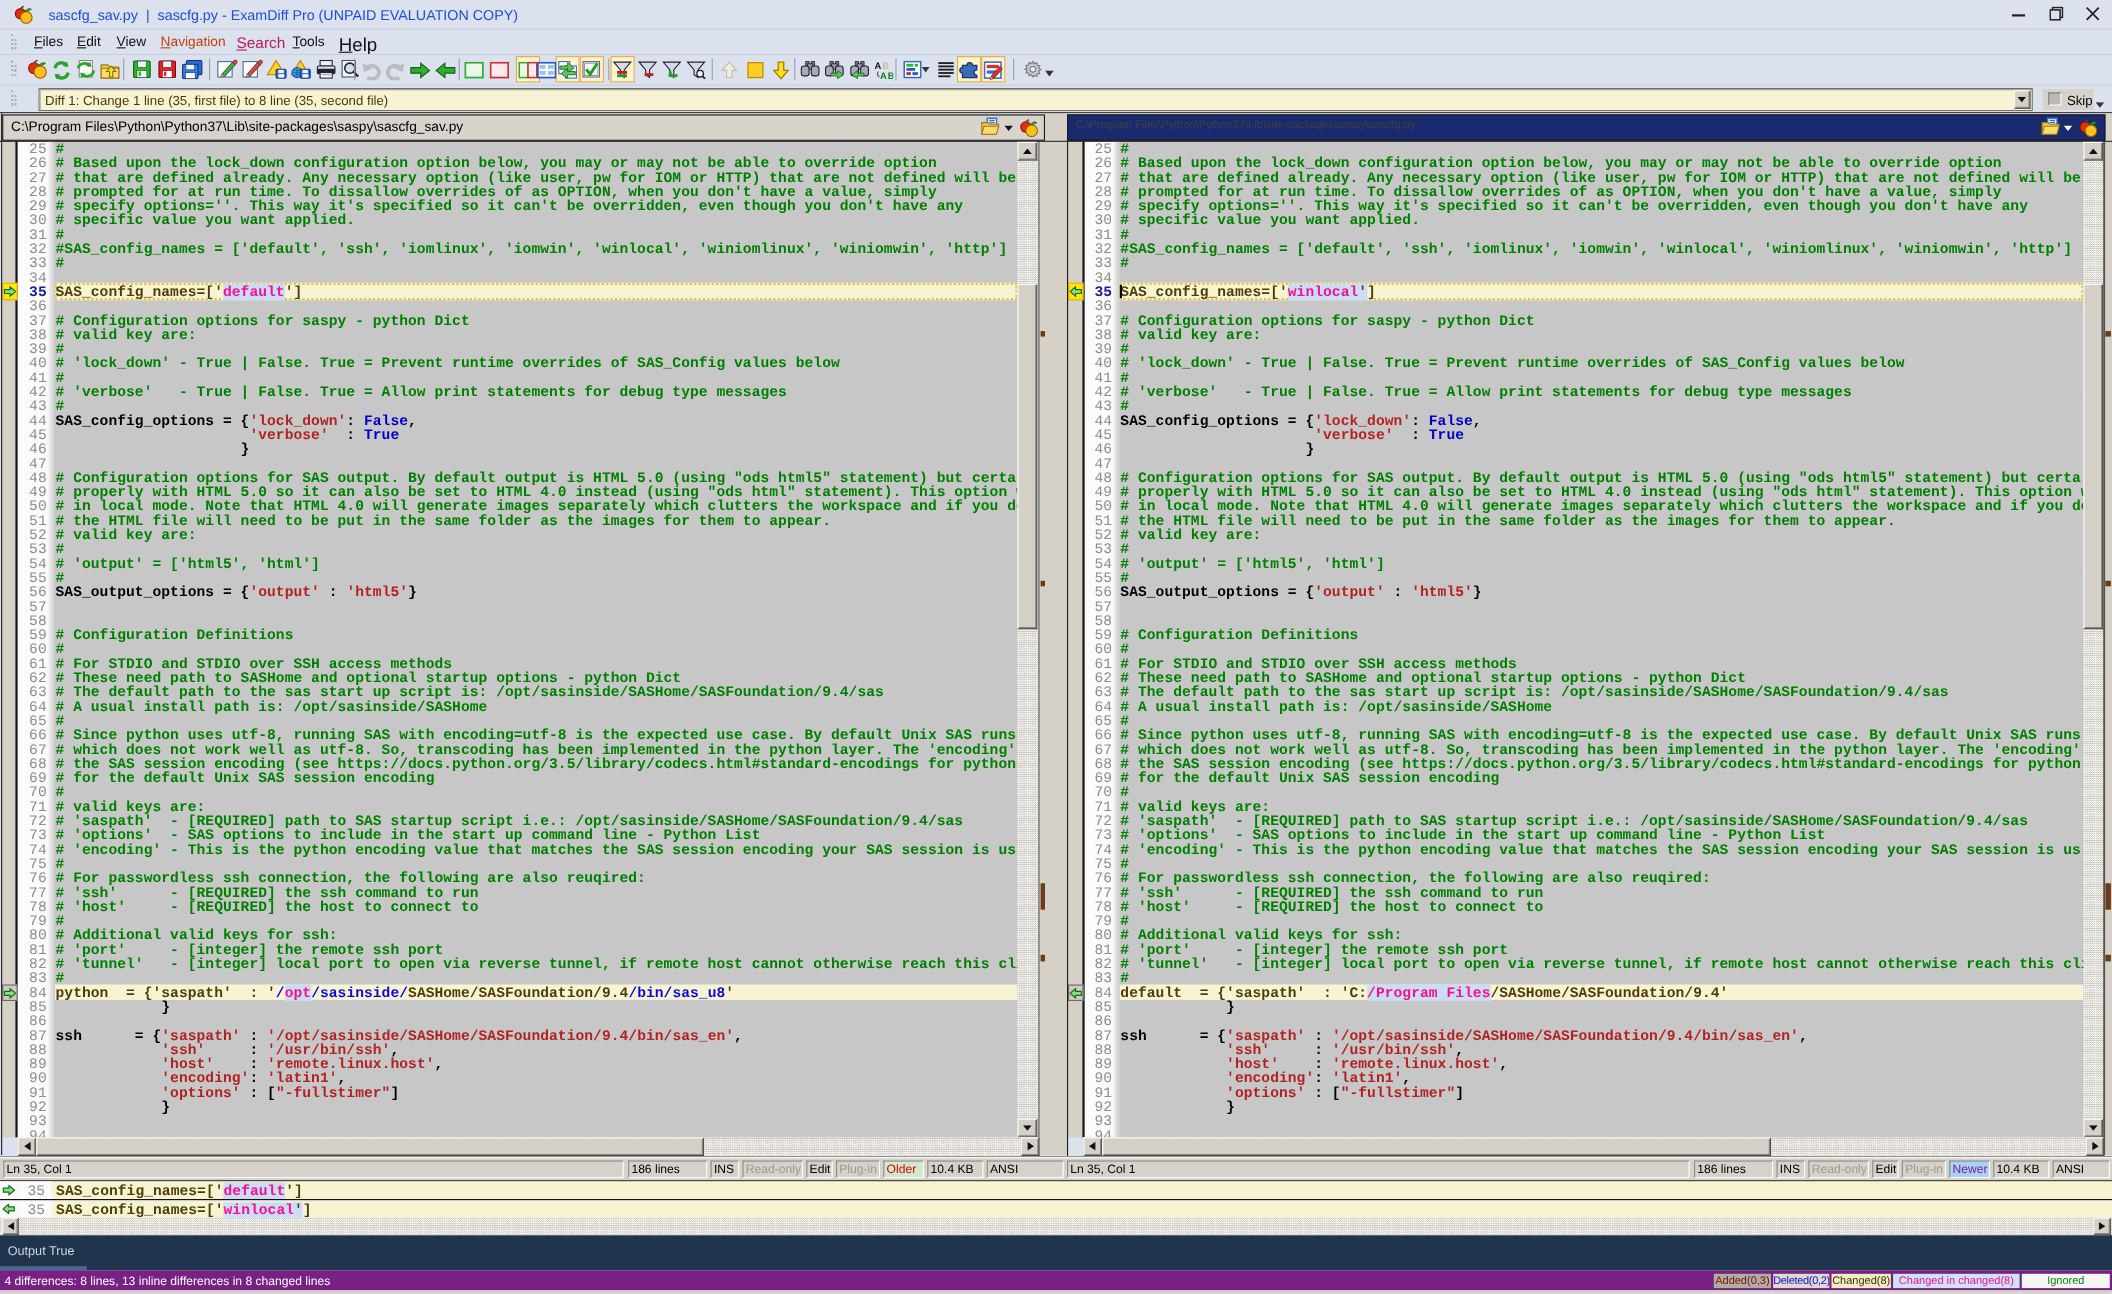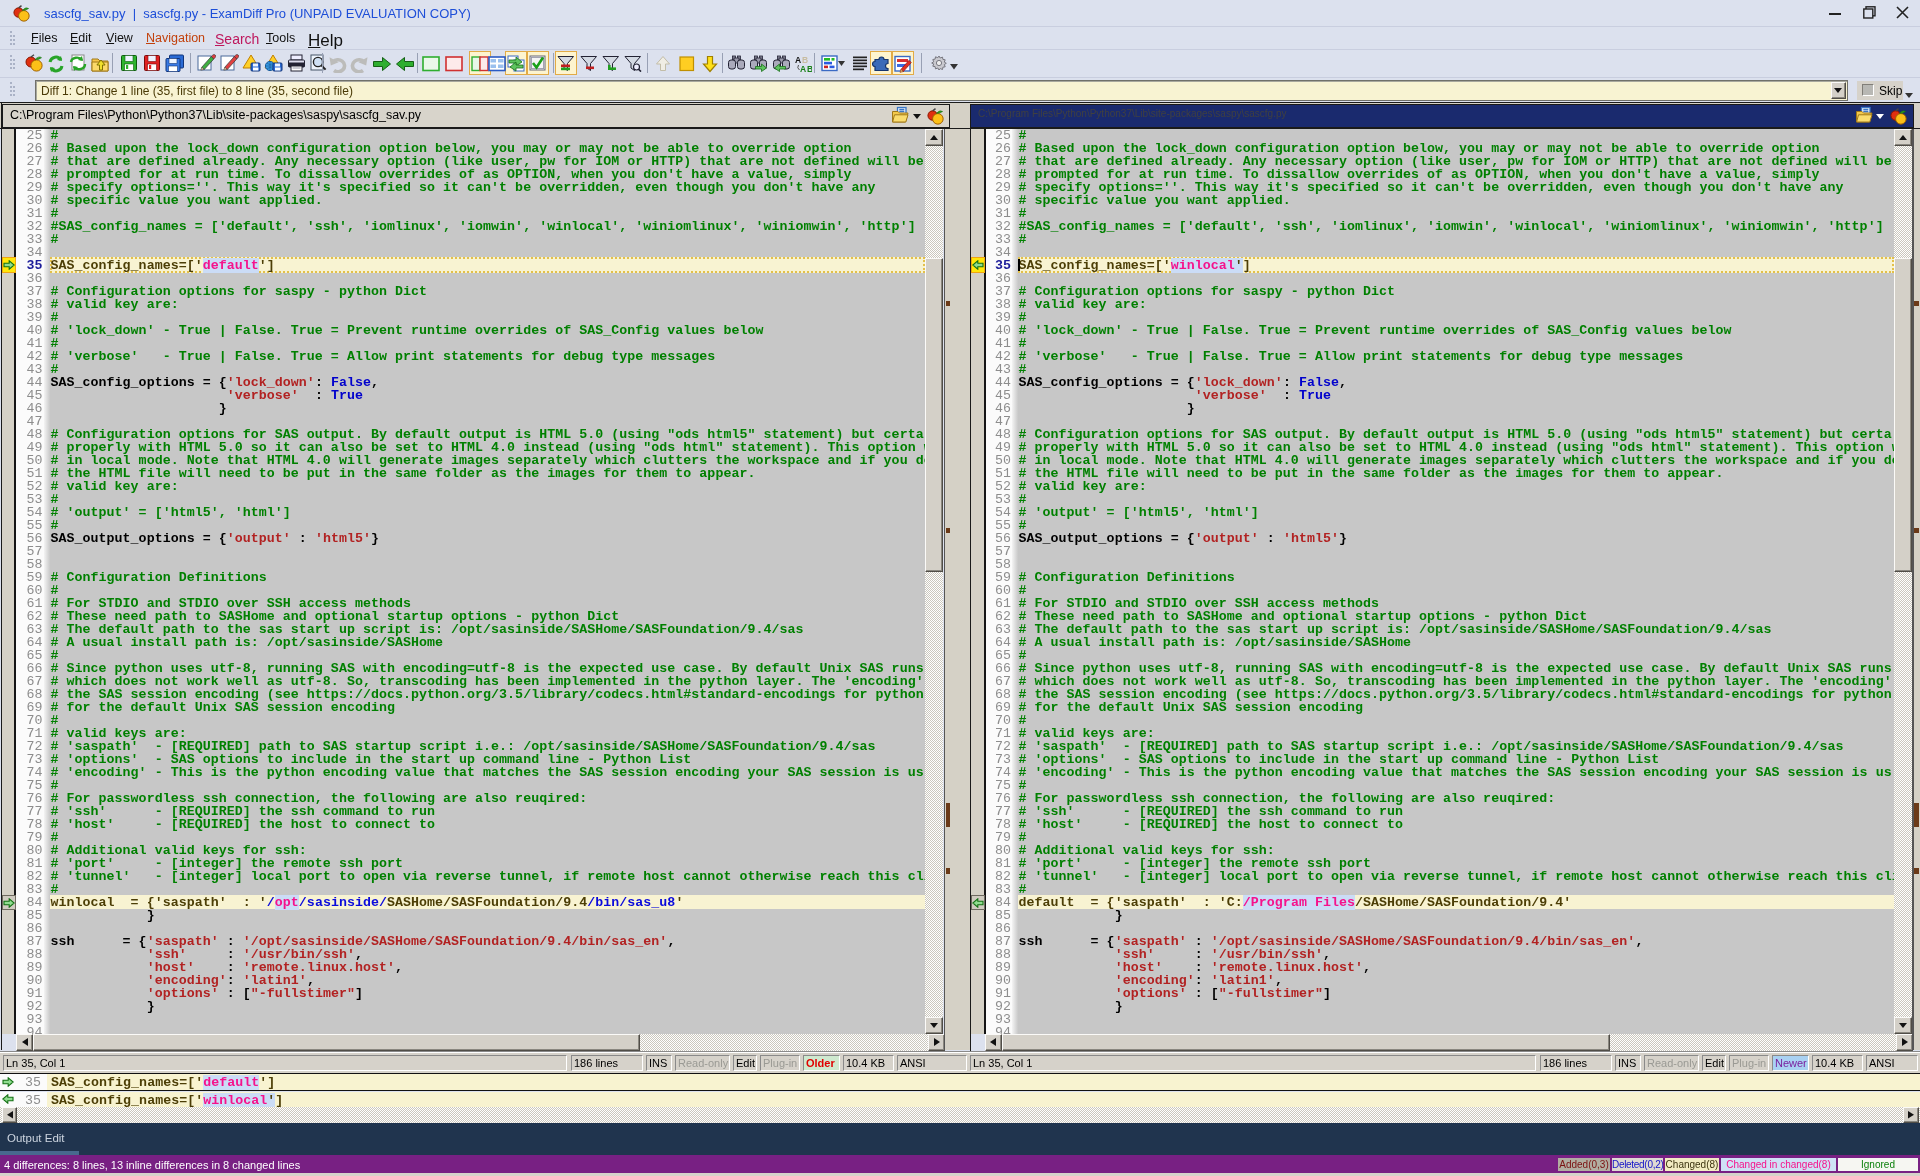--- a/index.html
+++ b/index.html
@@ -497,21 +497,21 @@
 <span class="c"># 'encoding' - This is the python encoding value that matches the SAS session encoding your SAS session is us</span>
 <span class="c">#</span>
 <span class="c"># For passwordless ssh connection, the following are also reuqired:</span>
 <span class="c"># 'ssh'      - [REQUIRED] the ssh command to run</span>
 <span class="c"># 'host'     - [REQUIRED] the host to connect to</span>
 <span class="c">#</span>
 <span class="c"># Additional valid keys for ssh:</span>
 <span class="c"># 'port'     - [integer] the remote ssh port</span>
 <span class="c"># 'tunnel'   - [integer] local port to open via reverse tunnel, if remote host cannot otherwise reach this cli</span>
 <span class="c">#</span>
-<span class="h">winlocal  = {'saspath'  : '</span><span class="ib">/</span><span class="il">opt</span><span class="ib">/sasinside/</span><span class="h">SASHome/SASFoundation/9.4</span><span class="ib">/bin/sas_u8</span><span class="h">'</span>
+<span class="h">python  = {'saspath'  : '</span><span class="ib">/</span><span class="il">opt</span><span class="ib">/sasinside/</span><span class="h">SASHome/SASFoundation/9.4</span><span class="ib">/bin/sas_u8</span><span class="h">'</span>
 <span class="p">            }</span>
 
 <span class="p">ssh      = {</span><span class="s">'saspath'</span><span class="p"> : </span><span class="s">'/opt/sasinside/SASHome/SASFoundation/9.4/bin/sas_en'</span><span class="p">,</span>
 <span class="p">            </span><span class="s">'ssh'</span><span class="p">     : </span><span class="s">'/usr/bin/ssh'</span><span class="p">,</span>
 <span class="p">            </span><span class="s">'host'</span><span class="p">    : </span><span class="s">'remote.linux.host'</span><span class="p">,</span>
 <span class="p">            </span><span class="s">'encoding'</span><span class="p">: </span><span class="s">'latin1'</span><span class="p">,</span>
 <span class="p">            </span><span class="s">'options'</span><span class="p"> : [</span><span class="s">"-fullstimer"</span><span class="p">]</span>
 <span class="p">            }</span>
 
 </pre>
@@ -712,21 +712,21 @@
 <div class="abs" style="left:1914.2px;top:868px;width:4.5px;height:6px;background:#6b3a18"></div>
 <div class="abs" style="left:0;top:1050.5px;width:1920px;height:23px;background:#d6d2ca"></div>
 <div class="abs" style="left:0;top:1050.5px;width:1920px;height:1px;background:#8a8a8a"></div>
 <div class="abs" style="left:0;top:1051.5px;width:1920px;height:1px;background:#fff"></div>
 <div class="seg" style="left:3px;width:564px;color:#000;">Ln 35, Col 1</div>
 <div class="seg" style="left:571px;width:72px;color:#000;">186 lines</div>
 <div class="seg" style="left:646px;width:26px;color:#000;">INS</div>
 <div class="seg" style="left:675px;width:55px;color:#9a9a94;">Read-only</div>
 <div class="seg" style="left:733px;width:24px;color:#000;">Edit</div>
 <div class="seg" style="left:760px;width:40px;color:#9a9a94;">Plug-in</div>
-<div class="seg" style="left:803px;width:37px;color:#e00000;background:#cfe9cf;font-weight:bold;">Older</div>
+<div class="seg" style="left:803px;width:37px;color:#e00000;background:#cfe9cf;">Older</div>
 <div class="seg" style="left:843px;width:51px;color:#000;">10.4 KB</div>
 <div class="seg" style="left:897px;width:70px;color:#000;">ANSI</div>
 <div class="seg" style="left:970px;width:566px;color:#000;">Ln 35, Col 1</div>
 <div class="seg" style="left:1540px;width:72px;color:#000;">186 lines</div>
 <div class="seg" style="left:1615px;width:26px;color:#000;">INS</div>
 <div class="seg" style="left:1644px;width:55px;color:#9a9a94;">Read-only</div>
 <div class="seg" style="left:1702px;width:24px;color:#000;">Edit</div>
 <div class="seg" style="left:1729px;width:40px;color:#9a9a94;">Plug-in</div>
 <div class="seg" style="left:1772px;width:37px;color:#7a1f9e;background:#a9d1f2;">Newer</div>
 <div class="seg" style="left:1812px;width:51px;color:#000;">10.4 KB</div>
@@ -756,21 +756,21 @@
 <div class="abs track" style="left:0;top:1107px;width:1920px;height:15.5px"></div>
 <div class="btn3d" style="left:1.5px;top:1107px;width:15.5px;height:15.5px"></div>
 <svg class="abs" style="left:6.5px;top:1111px" width="6" height="8">
     <path d="M6 0 v7.5 L0 3.75 Z" fill="#111"></path>
   </svg>
 <div class="btn3d" style="left:1903px;top:1107px;width:15.5px;height:15.5px"></div>
 <svg class="abs" style="left:1908px;top:1111px" width="6" height="8">
     <path d="M0 0 v7.5 L6 3.75 Z" fill="#111"></path>
   </svg>
 <div class="abs" style="left:0;top:1122.5px;width:1920px;height:32.5px;background:#20344e"></div>
-<div class="abs" style="left:7px;top:1132px;font-size:11.5px;color:#cdd5e0">Output Edit</div>
+<div class="abs" style="left:7px;top:1132px;font-size:11.5px;color:#cdd5e0">Output True</div>
 <div class="abs" style="left:0;top:1150.5px;width:79px;height:4.5px;background:#48688e"></div>
 <div class="abs" style="left:0;top:1155px;width:1920px;height:18px;background:#782083"></div>
 <div class="abs" style="left:4px;top:1159px;font-size:11px;color:#fff">4 differences: 8 lines, 13 inline differences in 8 changed lines</div>
 <div class="statbox" style="left:1558px;width:52px;background:#b1ada1;color:#7a1010">Added(0,3)</div>
 <div class="statbox" style="left:1612px;width:51px;background:#dedad2;color:#1414c8;letter-spacing:-0.3px">Deleted(0,2)</div>
 <div class="statbox" style="left:1665px;width:54px;background:#f2ecc2;color:#3c3410">Changed(8)</div>
 <div class="statbox" style="left:1721px;width:115px;background:#cfe2f6;color:#f5128c">Changed in changed(8)</div>
 <div class="statbox" style="left:1838px;width:80px;background:#f6f6f2;color:#0c800c">Ignored</div>
 <div class="abs" style="left:0;top:1173px;width:1920px;height:3px;background:#d6d2ca"></div>
 </body></html>

